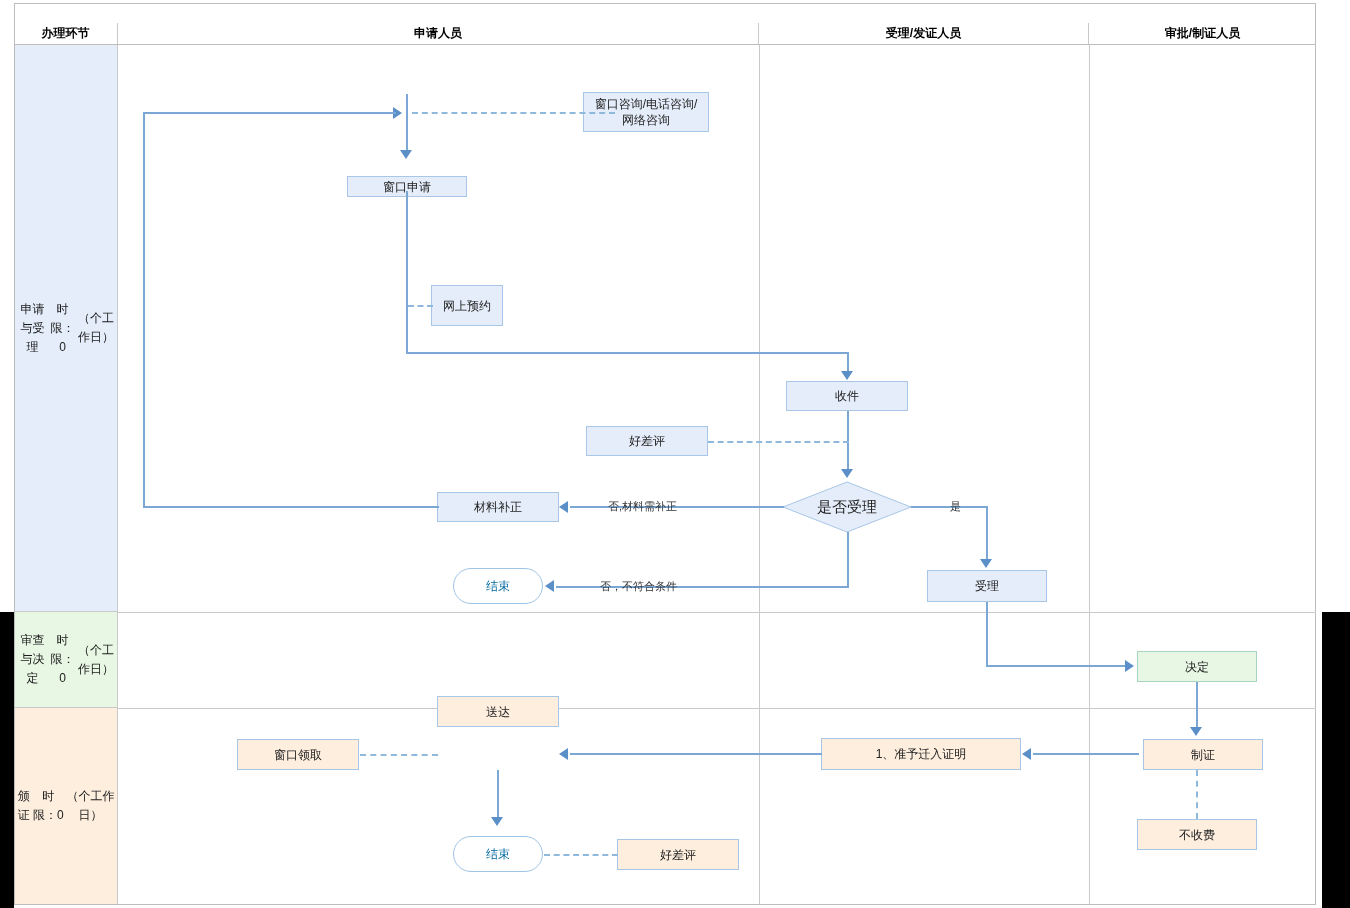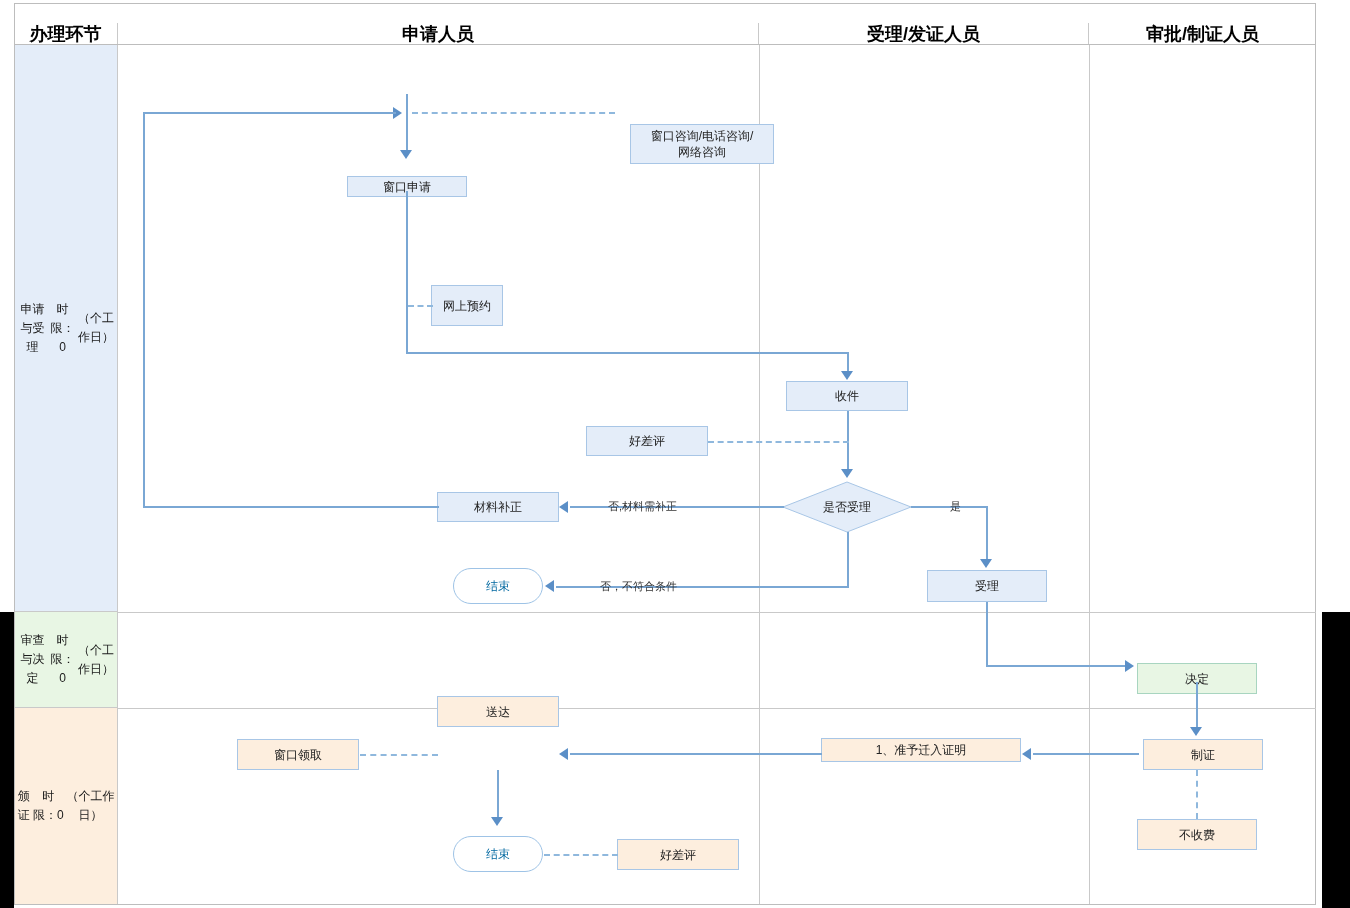--- a/index.html
+++ b/index.html
@@ -53,21 +53,21 @@
     border-bottom: 1px solid #bdbdbd;
     box-sizing: border-box;
   }
   .hcell {
     position: absolute;
     top: 0;
     height: 100%;
     display: flex;
     align-items: center;
     justify-content: center;
-    font-size: 18px;
+    font-size: 12px;
     font-weight: bold;
     color: #000000;
     box-sizing: border-box;
   }
   .hcell.sep { border-right: 1px solid #c9c9c9; }
 
   
   .stage-cell {
     position: absolute;
     left: 15px;
@@ -130,21 +130,21 @@
     color: #4a79b8;
   }
   .node.diamond-wrap {
     background: transparent;
     border: none;
   }
   .diamond-svg { position: absolute; left: 0; top: 0; }
   .diamond-label {
     position: relative;
     z-index: 2;
-    font-size: 12px;
+    font-size: 15px;
     color: #222222;
   }
 
   
   .conn {
     position: absolute;
     background: #7aa7d4;
   }
   .conn.h { height: 2px; }
   .conn.v { width: 2px; }
@@ -234,21 +234,21 @@
     <div>（个工作日）</div>
   </div>
 
   <div class="vline" style="left:759px;top:45px;height:859px;"></div>
   <div class="vline" style="left:1089px;top:45px;height:859px;"></div>
 
   <div class="hline" style="left:118px;top:612px;width:1198px;"></div>
   <div class="hline" style="left:118px;top:708px;width:1198px;"></div>
 
 
-  <div class="node blue" style="left:630px;top:92px;width:144px;height:40px;margin-top:32px;">
+  <div class="node blue" style="left:583px;top:92px;width:126px;height:40px;">
     <span>窗口咨询/电话咨询/
 网络咨询</span>
   </div>
 
   <div class="node blue" style="left:347px;top:176px;width:120px;height:21px;">
     <span>窗口申请</span>
   </div>
 
   <div class="node blue" style="left:431px;top:285px;width:72px;height:41px;">
     <span>网上预约</span>
@@ -311,37 +311,37 @@
   <div class="conn h" style="left:911px;top:506px;width:76px;"></div>
   <div class="conn v" style="left:986px;top:506px;height:55px;"></div>
   <div class="arrow down" style="left:980px;top:559px;"></div>
   <div class="edge-label" style="left:950px;top:499px;">是</div>
 
   <div class="conn v" style="left:847px;top:532px;height:54px;"></div>
   <div class="conn h" style="left:556px;top:586px;width:293px;"></div>
   <div class="arrow left" style="left:545px;top:580px;"></div>
   <div class="edge-label" style="left:600px;top:579px;">否，不符合条件</div>
 
-  <div class="node green" style="left:1137px;top:651px;width:120px;height:31px;margin-top:12px;">
+  <div class="node green" style="left:1137px;top:651px;width:120px;height:31px;">
     <span>决定</span>
   </div>
 
   <div class="conn v" style="left:986px;top:602px;height:64px;"></div>
   <div class="conn h" style="left:986px;top:665px;width:140px;"></div>
   <div class="arrow right" style="left:1125px;top:660px;"></div>
 
   <div class="node peach" style="left:1137px;top:739px;width:120px;height:31px;margin-left:6px;">
     <span>制证</span>
   </div>
 
   <div class="node peach" style="left:1137px;top:819px;width:120px;height:31px;">
     <span>不收费</span>
   </div>
 
-  <div class="node peach" style="left:821px;top:738px;width:200px;height:24px;">
+  <div class="node peach" style="left:821px;top:738px;width:200px;height:32px;">
     <span>1、准予迁入证明</span>
   </div>
 
   <div class="node peach" style="left:437px;top:696px;width:122px;height:31px;">
     <span>送达</span>
   </div>
 
   <div class="node peach" style="left:237px;top:739px;width:122px;height:31px;">
     <span>窗口领取</span>
   </div>

